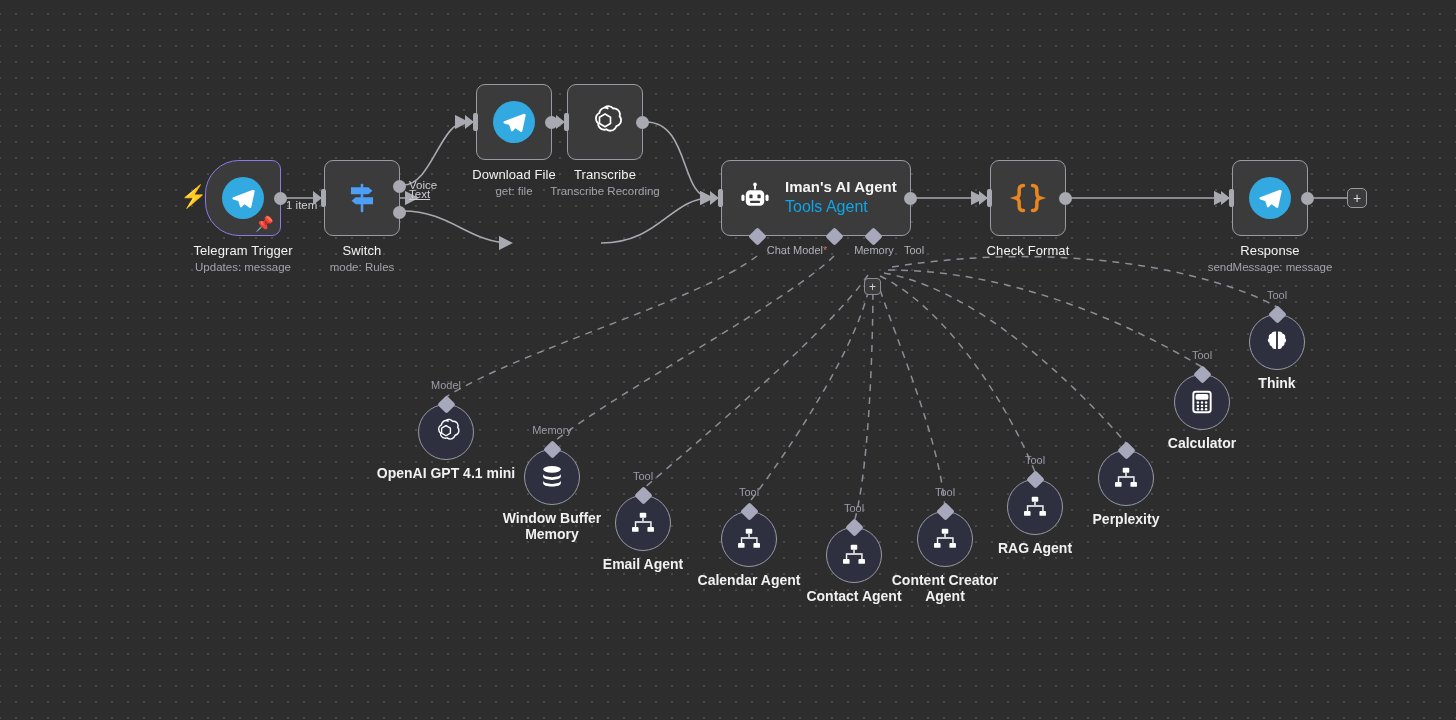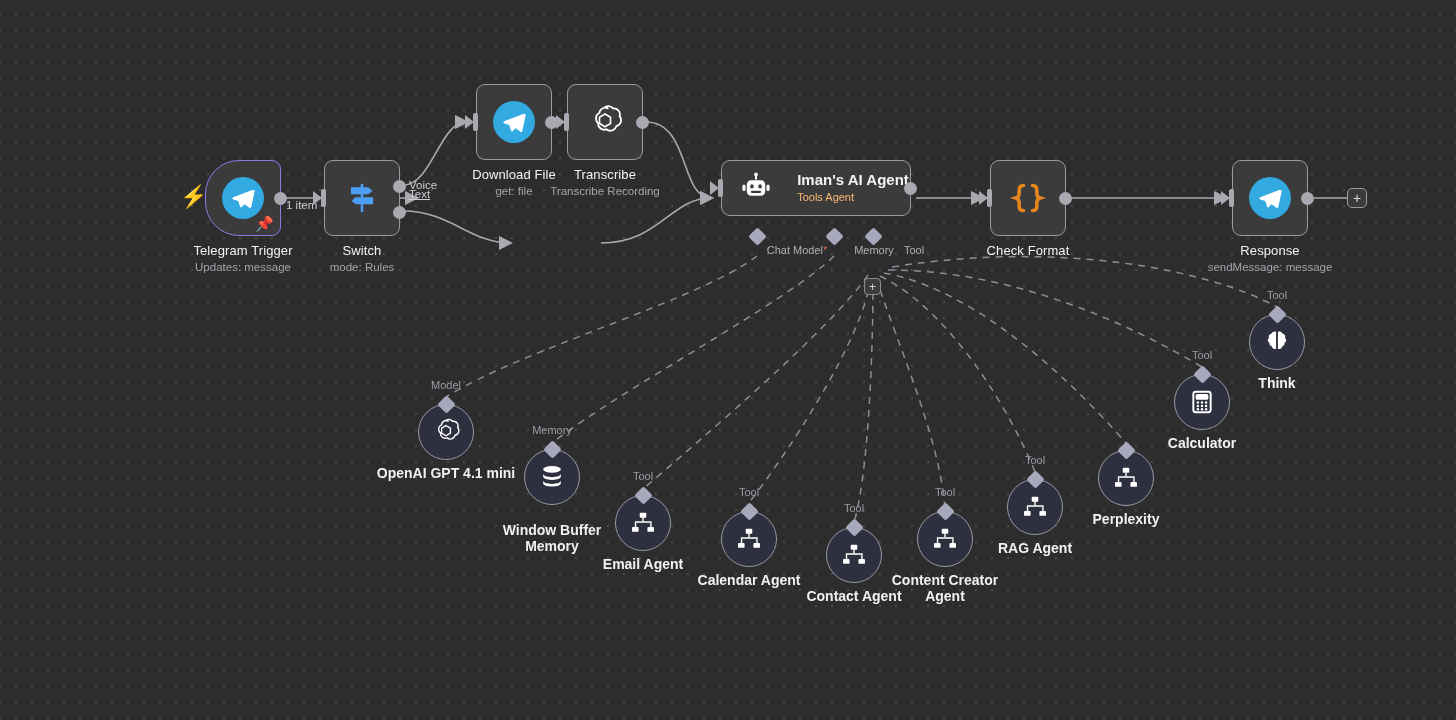--- a/index.html
+++ b/index.html
@@ -25,24 +25,24 @@
     background: #3b3b3b;
     border: 1.5px solid #9a9aa4;
     border-radius: 9px;
     display: flex; align-items: center; justify-content: center;
   }
   .node.trigger {
     border-color: #8b7ae8;
     border-radius: 34px 9px 9px 34px;
   }
   .node.wide {
-    width: 190px; height: 56px;
-    justify-content: center;
+    width: 190px; height: 76px;
+    justify-content: flex-start;
     padding-left: 16px;
-    gap: 24px;
+    gap: 13px;
   }
   .nlabel {
     position: absolute;
     top: 82px;
     left: 50%;
     transform: translateX(-50%);
     width: 190px;
     text-align: center;
     color: #f3f3f4;
     font-size: 13px;
@@ -55,21 +55,21 @@
     top: 100px;
     left: 50%;
     transform: translateX(-50%);
     width: 230px;
     text-align: center;
     color: #a3a3ab;
     font-size: 11.5px;
     white-space: nowrap;
   }
   .wide .ntitle { color: #f4f4f5; font-size: 15px; font-weight: 600; line-height: 1.25; }
-  .wide .nsubtitle { color: #fdba74; font-size: 11px; line-height: 1.3; }
+  .wide .nsubtitle { color: #0ea5e9; font-size: 16px; line-height: 1.3; }
   .wide-text { display: flex; flex-direction: column; justify-content: center; }
 
   
   .dot {
     position: absolute;
     width: 13px; height: 13px;
     background: #a9a9b2;
     border-radius: 50%;
   }
   .dot.out  { right: -6.5px; top: 50%; margin-top: -6.5px; }
@@ -370,21 +370,21 @@
   <div class="subnode" style="left:524px; top:449px;">
     <span class="sdiamond"></span>
     <span class="stag">Memory</span>
     <span class="icon">
       <svg width="28" height="28" viewBox="0 0 24 24" fill="#ffffff">
         <ellipse cx="12" cy="5.4" rx="7.6" ry="2.9"></ellipse>
         <path d="M4.4 9.3c0 1.6 3.4 2.9 7.6 2.9s7.6-1.3 7.6-2.9v2.3c0 1.6-3.4 2.9-7.6 2.9s-7.6-1.3-7.6-2.9z"></path>
         <path d="M4.4 15c0 1.6 3.4 2.9 7.6 2.9s7.6-1.3 7.6-2.9v2.3c0 1.6-3.4 2.9-7.6 2.9s-7.6-1.3-7.6-2.9z"></path>
       </svg>
     </span>
-    <span class="slabel" style="width:110px;margin-top:12px;">Window Buffer Memory</span>
+    <span class="slabel" style="width:110px;">Window Buffer Memory</span>
   </div>
 
   <div class="subnode" style="left:615px; top:495px;">
     <span class="sdiamond"></span>
     <span class="stag">Tool</span>
     <span class="icon">
       <svg width="28" height="28" viewBox="0 0 24 24" fill="#ffffff">
         <rect x="9.2" y="3.2" width="5.6" height="4.2" rx=".8"></rect>
         <rect x="2.6" y="15.4" width="5.6" height="4.2" rx=".8"></rect>
         <rect x="15.8" y="15.4" width="5.6" height="4.2" rx=".8"></rect>

